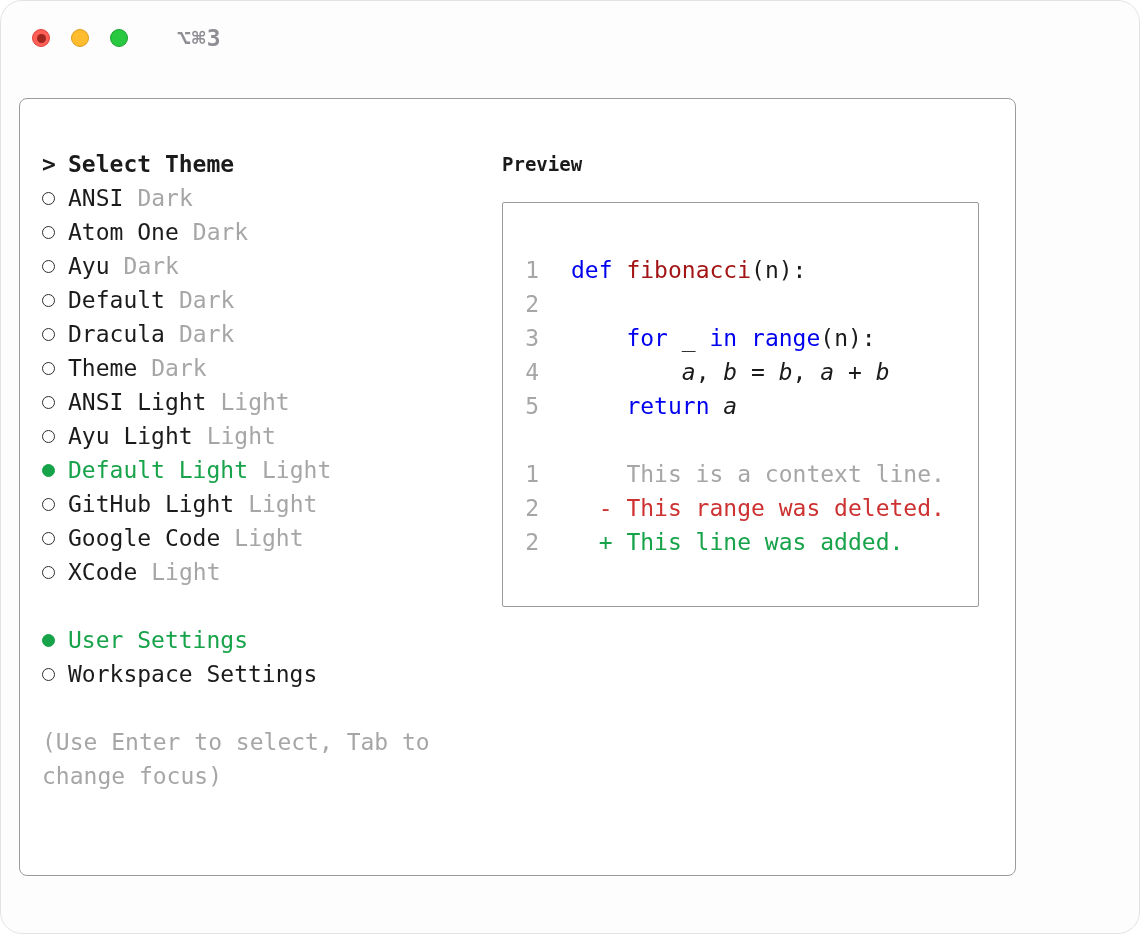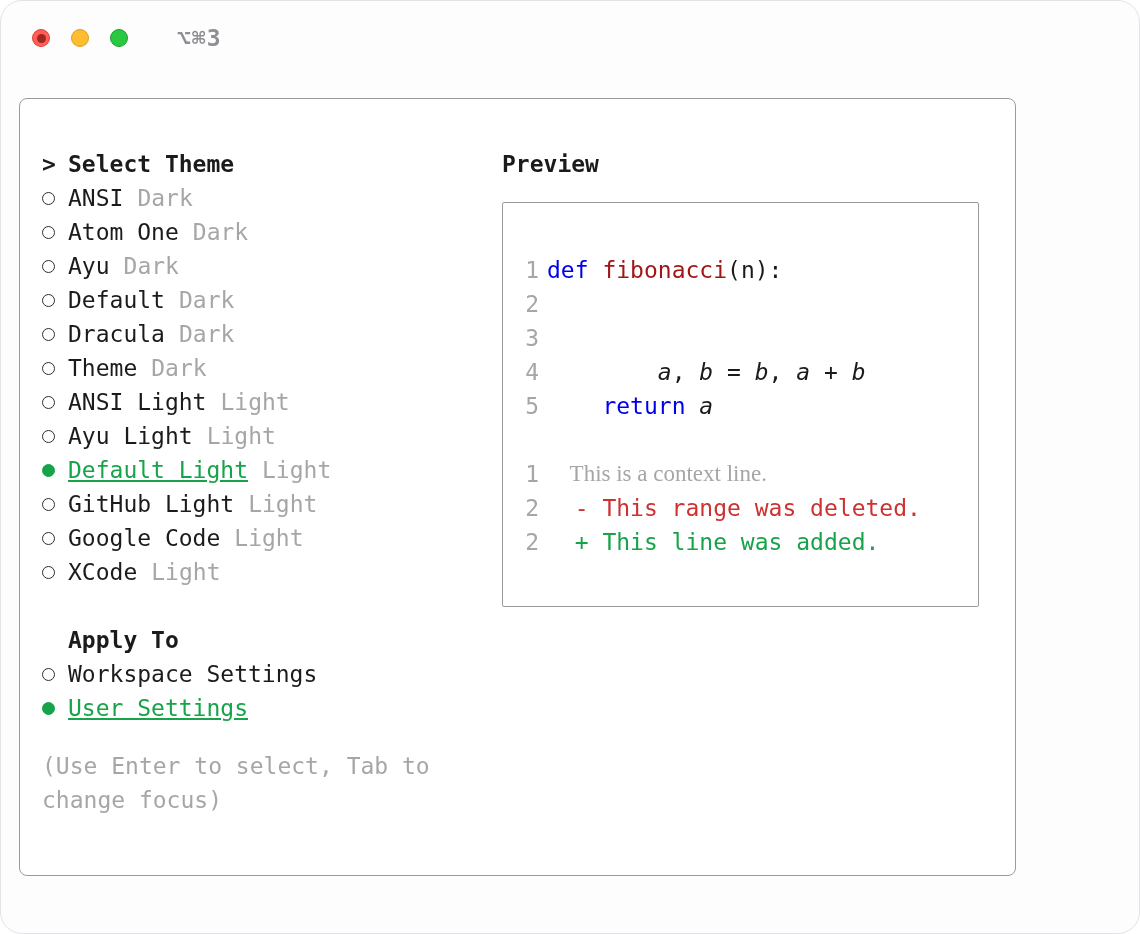--- a/index.html
+++ b/index.html
@@ -37,46 +37,46 @@
 
   .left-col { width:460px; flex:0 0 460px; }
 
   .row { height:34px; display:flex; align-items:center; font-size:23px; color:var(--text); }
   .gutter { width:26px; flex:0 0 26px; display:flex; align-items:center; }
   .cursor { font-weight:bold; color:var(--text); }
   .title-text { font-weight:bold; color:var(--text); }
 
   .radio { width:13px; height:13px; border:1.5px solid #2e2e2e; border-radius:50%; }
   .radio.on { background:var(--green); border-color:var(--green); }
-  .name.green { color:var(--green);text-decoration:underline; }
+  .name.green { color:var(--green); }
   .tag { color:var(--gray); margin-left:14px; }
 
   .apply-section { margin-top:34px; }
 
-  .hint { margin-top:24px; font-size:23px; line-height:34px; color:var(--gray); }
+  .hint { margin-top:34px; font-size:23px; line-height:34px; color:var(--gray); }
 
   
   .right-col { flex:1; }
-  .preview-title { height:34px; display:flex; align-items:center; font-size:23px; font-weight:bold; color:var(--text); }
+  .preview-title { height:34px; display:flex; align-items:center; font-size:19px; font-weight:bold; color:var(--text); }
   .preview-box {
     margin-top:21px;
     width:477px; height:405px;
     border:1px solid #9b9b9b;
     border-radius:2px;
     background:#ffffff;
     padding:50px 0 0 22px;
     overflow:hidden;
   }
   .pline { height:34px; display:flex; align-items:center; font-size:23px; }
   .lnum { width:14px; flex:0 0 14px; text-align:right; color:var(--gray); }
-  .code { white-space:pre; margin-left:8px; color:var(--text); }
+  .code { white-space:pre; margin-left:32px; color:var(--text); }
   .code .kw  { color:var(--blue); }
   .code .fn  { color:var(--func); }
   .code .var { font-style:italic; }
-  .code.context { color:var(--gray);font-family:Liberation Serif, serif; }
+  .code.context { color:var(--gray); }
   .code.deleted { color:var(--red); }
   .code.added   { color:var(--green); }
   .blank-line { height:34px; }
 </style>
 </head>
 <body>
 
 <div class="screen">
 
   <div class="titlebar">
@@ -179,37 +179,33 @@
           <div class="row">
             <span class="gutter">
               <span class="radio"></span>
             </span>
             <span class="name">XCode</span>
             <span class="tag">Light</span>
           </div>
         </div>
 
       <div class="apply-section">
-        <div class="row">
-          <span class="gutter"></span>
-          <span class="title-text">Apply To</span>
-        </div>
         <div id="apply-list">
+            <div class="row">
+              <span class="gutter">
+                <span class="radio on"></span>
+              </span>
+              <span class="name green">User Settings</span>
+            </div>
             <div class="row">
               <span class="gutter">
                 <span class="radio"></span>
               </span>
               <span class="name">Workspace Settings</span>
             </div>
-            <div class="row">
-              <span class="gutter">
-                <span class="radio on"></span>
-              </span>
-              <span class="name green">User Settings</span>
-            </div>
           </div>
       </div>
 
       <div class="hint">
         <div>(Use Enter to select, Tab to</div>
         <div>change focus)</div>
       </div>
     </div>
 
     <div class="right-col">
@@ -218,20 +214,21 @@
         <div id="code-lines">
             <div class="pline">
               <span class="lnum">1</span>
               <span class="code"><span class="kw">def</span><span> </span><span class="fn">fibonacci</span><span>(n):</span></span>
             </div>
             <div class="pline">
               <span class="lnum">2</span>
             </div>
             <div class="pline">
               <span class="lnum">3</span>
+              <span class="code"><span>    </span><span class="kw">for</span><span> _ </span><span class="kw">in</span><span> </span><span class="kw">range</span><span>(n):</span></span>
             </div>
             <div class="pline">
               <span class="lnum">4</span>
               <span class="code"><span>        </span><span class="var">a</span><span>, </span><span class="var">b</span><span> = </span><span class="var">b</span><span>, </span><span class="var">a</span><span> + </span><span class="var">b</span></span>
             </div>
             <div class="pline">
               <span class="lnum">5</span>
               <span class="code"><span>    </span><span class="kw">return</span><span> </span><span class="var">a</span></span>
             </div>
           </div>

